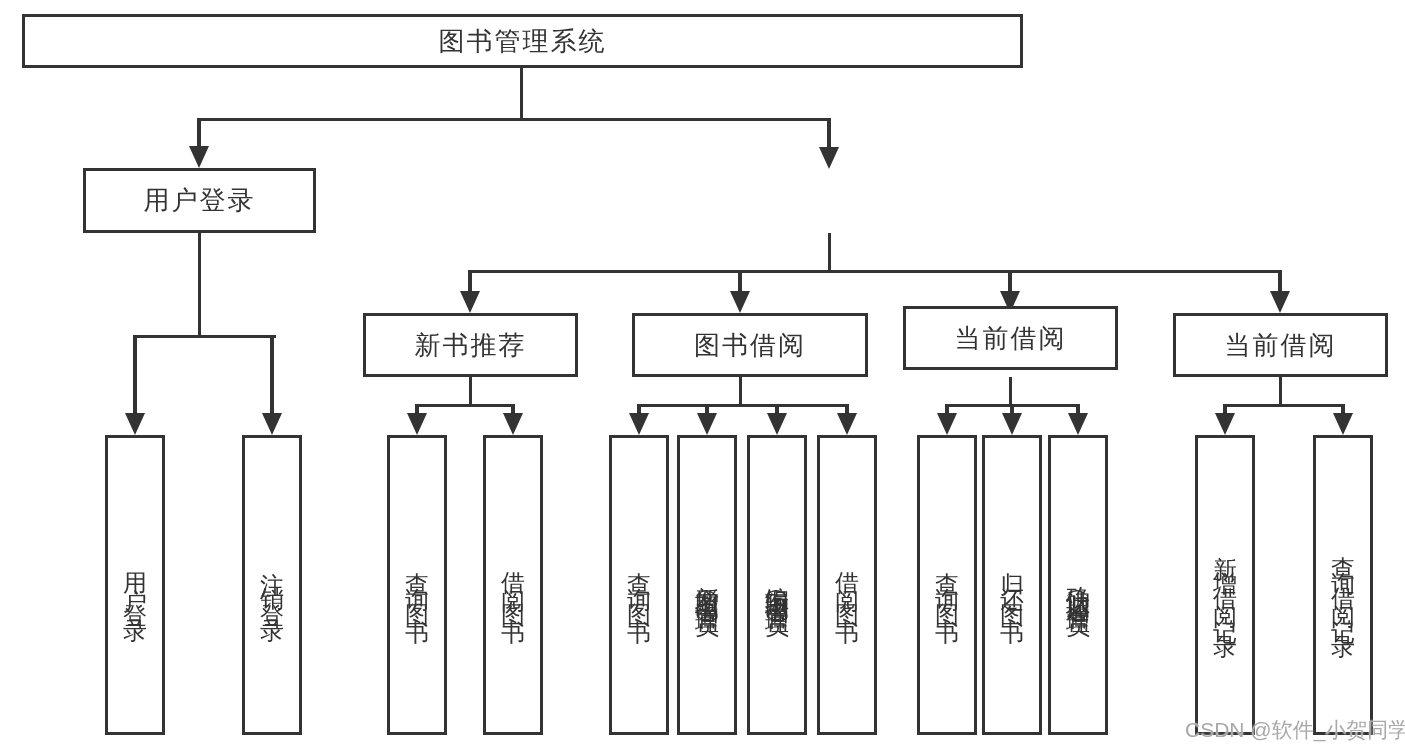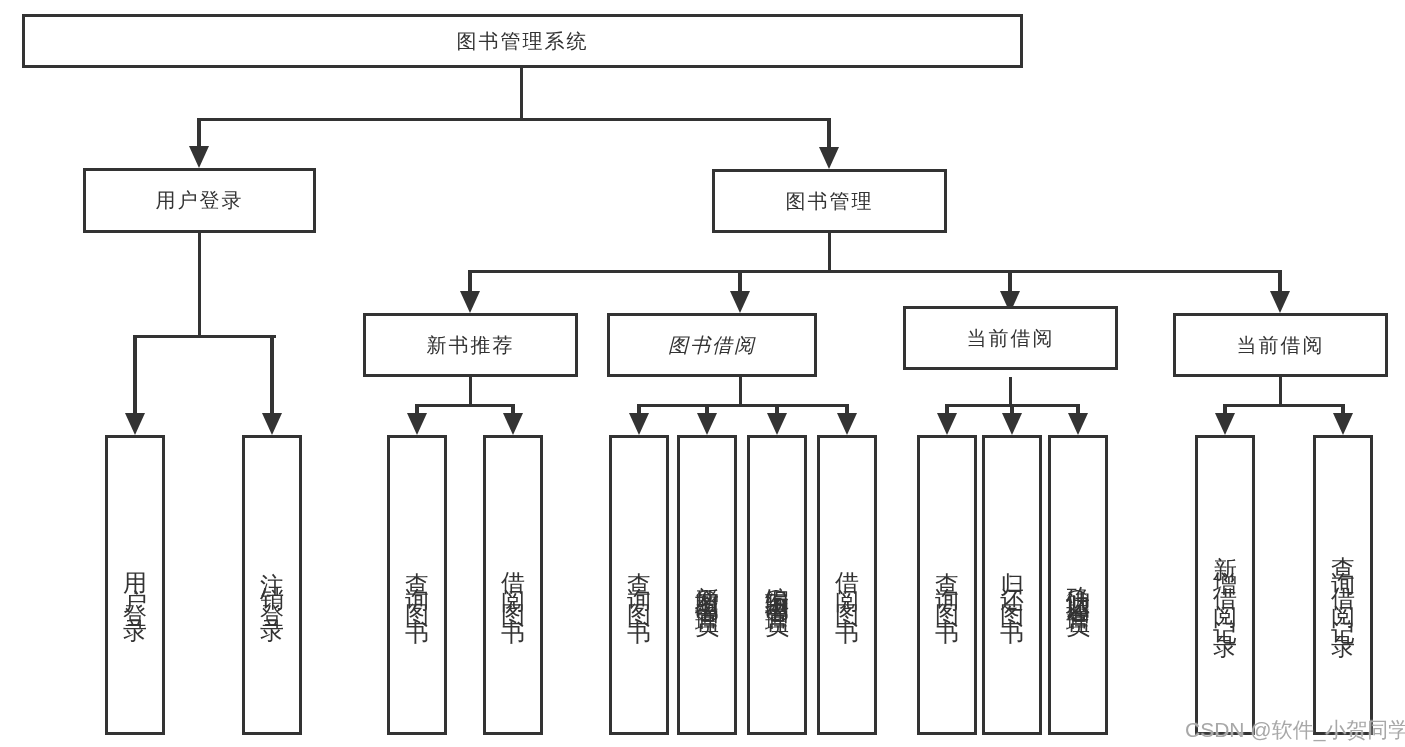--- a/index.html
+++ b/index.html
@@ -13,21 +13,21 @@
   }
   .node {
     position: absolute;
     box-sizing: border-box;
     background: #ffffff;
     border: 3px solid #333333;
     display: flex;
     align-items: center;
     justify-content: center;
     color: #333333;
-    font-size: 20px;
+    font-size: 26px;
     letter-spacing: 2px;
     white-space: nowrap;
   }
   .leaf {
     position: absolute;
     box-sizing: border-box;
     top: 435px;
     width: 60px;
     height: 300px;
     background: #ffffff;
@@ -78,42 +78,41 @@
 
   <div class="vline" style="left:520px; top:68px; height:52px;"></div>
   <div class="hline" style="left:198px; top:118px; width:633px;"></div>
 
   <div class="shaft" style="left:197px; top:118px; height:28px;"></div>
   <div class="head" style="left:189px; top:146px;"></div>
   <div class="shaft" style="left:827px; top:118px; height:29px;"></div>
   <div class="head" style="left:819px; top:147px;"></div>
 
   <div class="node" style="left:83px; top:168px; width:233px; height:65px;">用户登录</div>
-  <div class="node" style="left:712px; top:169px; width:235px; height:64px;">图书管理</div>
 
   <div class="vline" style="left:198px; top:233px; height:104px;"></div>
   <div class="hline" style="left:133px; top:335px; width:143px;"></div>
   <div class="shaft" style="left:133px; top:335px; height:78px;"></div>
   <div class="head" style="left:125px; top:413px;"></div>
   <div class="shaft" style="left:270px; top:335px; height:78px;"></div>
   <div class="head" style="left:262px; top:413px;"></div>
 
   <div class="vline" style="left:828px; top:233px; height:39px;"></div>
   <div class="hline" style="left:469px; top:270px; width:813px;"></div>
   <div class="shaft" style="left:468px; top:270px; height:21px;"></div>
   <div class="head" style="left:460px; top:291px;"></div>
   <div class="shaft" style="left:738px; top:270px; height:21px;"></div>
   <div class="head" style="left:730px; top:291px;"></div>
   <div class="shaft" style="left:1008px; top:270px; height:21px;"></div>
   <div class="head" style="left:1000px; top:291px;"></div>
   <div class="shaft" style="left:1278px; top:270px; height:21px;"></div>
   <div class="head" style="left:1270px; top:291px;"></div>
 
   <div class="node" style="left:363px; top:313px; width:215px; height:64px;">新书推荐</div>
-  <div class="node" style="left:607px; top:313px; width:210px; height:64px;font-style:italic;">图书借阅</div>
+  <div class="node" style="left:632px; top:313px; width:236px; height:64px;">图书借阅</div>
   <div class="node" style="left:903px; top:306px; width:215px; height:64px;">当前借阅</div>
   <div class="node" style="left:1173px; top:313px; width:215px; height:64px;">当前借阅</div>
 
   <div class="vline" style="left:469px; top:377px; height:29px;"></div>
   <div class="hline" style="left:415px; top:404px; width:100px;"></div>
   <div class="shaft" style="left:415px; top:404px; height:9px;"></div>
   <div class="head" style="left:407px; top:413px;"></div>
   <div class="shaft" style="left:511px; top:404px; height:9px;"></div>
   <div class="head" style="left:503px; top:413px;"></div>
 

